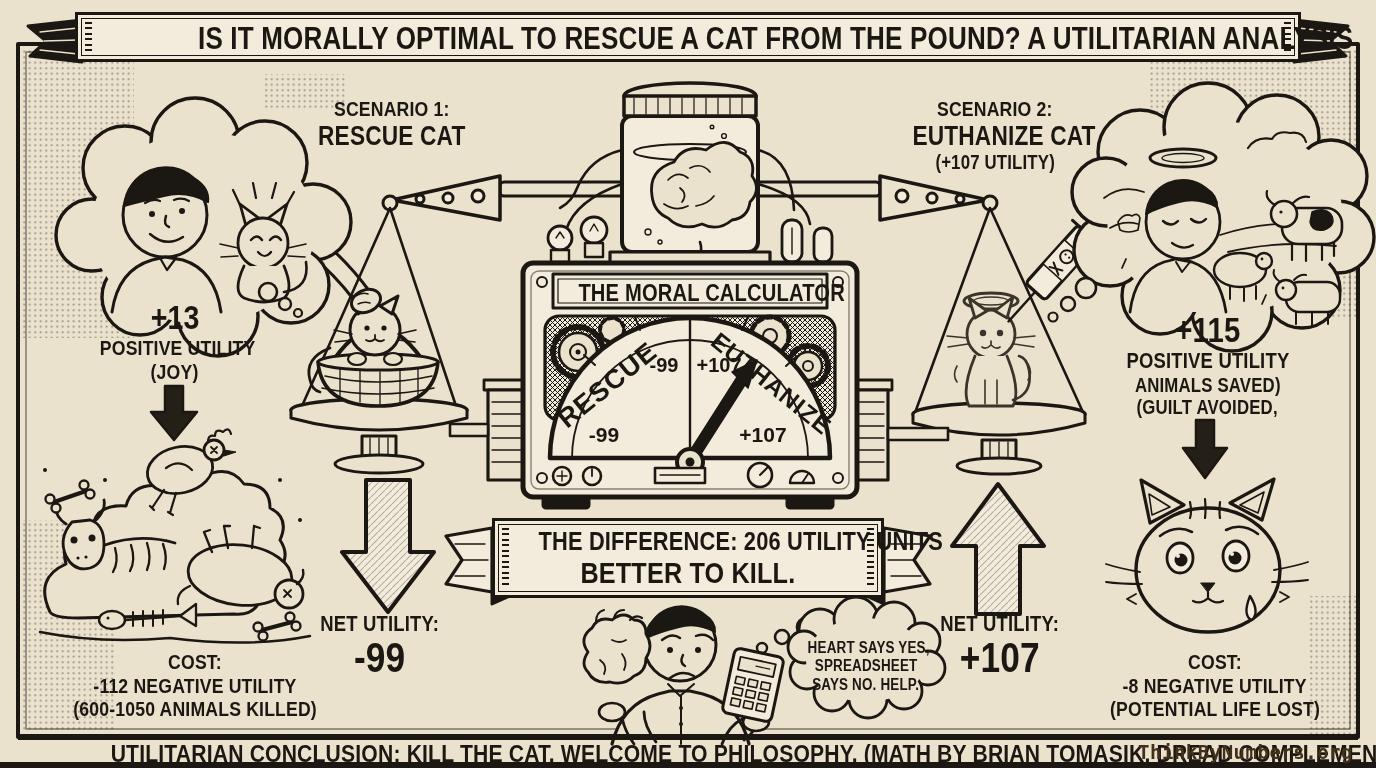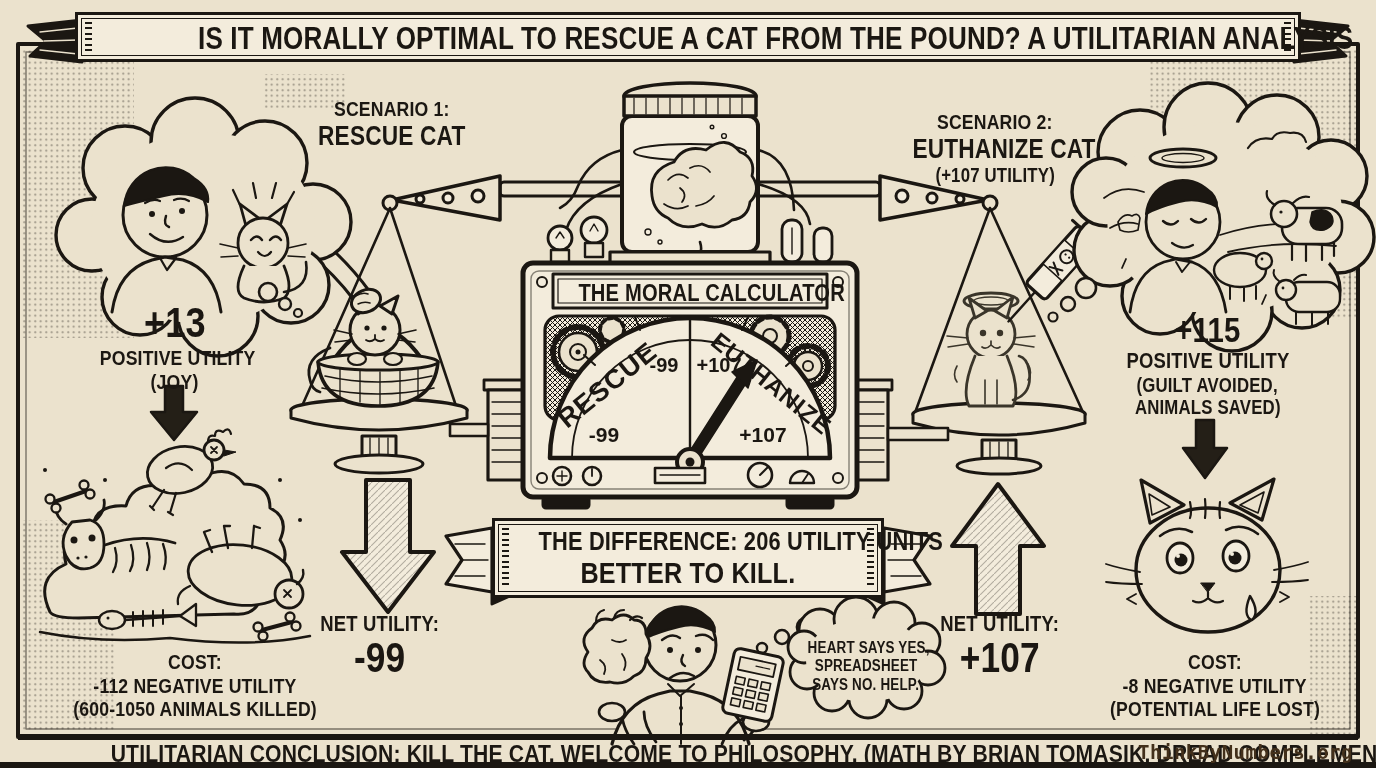--- a/index.html
+++ b/index.html
@@ -492,37 +492,37 @@
 </div>
 <div class="txt" style="left:88px;top:22px;width:1200px;font-size:31px;">
   <span class="sqz">IS IT MORALLY OPTIMAL TO RESCUE A CAT FROM THE POUND? A UTILITARIAN ANALYSIS</span>
 </div>
 
 <div class="txt" style="left:292px;top:97px;width:200px;">
   <div style="font-size:21px;"><span class="sqz">SCENARIO 1:</span></div>
   <div style="font-size:27px;"><span class="sqz">RESCUE CAT</span></div>
 </div>
 
-<div class="txt" style="left:895px;top:110px;width:200px;">
+<div class="txt" style="left:895px;top:97px;width:200px;">
   <div style="font-size:21px;"><span class="sqz">SCENARIO 2:</span></div>
   <div style="font-size:27px;"><span class="sqz">EUTHANIZE CAT</span></div>
   <div style="font-size:20px;"><span class="sqz">(+107 UTILITY)</span></div>
 </div>
 
 <div class="txt" style="left:85px;top:298px;width:180px;">
-  <div style="font-size:43px;"><span class="sqz">+13</span></div>
+  <div style="font-size:34px;"><span class="sqz">+13</span></div>
   <div style="font-size:21px;"><span class="sqz">POSITIVE UTILITY</span></div>
   <div style="font-size:21px;text-align:center;"><span class="sqz">(JOY)</span></div>
 </div>
 
 <div class="txt" style="left:1100px;top:310px;width:215px;">
   <div style="font-size:35px;"><span class="sqz">+115</span></div>
   <div style="font-size:22px;"><span class="sqz">POSITIVE UTILITY</span></div>
+  <div style="font-size:20px;"><span class="sqz">ANIMALS SAVED)</span></div>
   <div style="font-size:20px;"><span class="sqz">(GUILT AVOIDED,</span></div>
-  <div style="font-size:20px;"><span class="sqz">ANIMALS SAVED)</span></div>
 </div>
 
 <div class="txt" style="left:40px;top:650px;width:310px;">
   <div style="font-size:21px;"><span class="sqz">COST:</span></div>
   <div style="font-size:21px;"><span class="sqz">-112 NEGATIVE UTILITY</span></div>
   <div style="font-size:21px;"><span class="sqz">(600-1050 ANIMALS KILLED)</span></div>
 </div>
 
 <div class="txt" style="left:1070px;top:650px;width:290px;">
   <div style="font-size:21px;"><span class="sqz">COST:</span></div>

